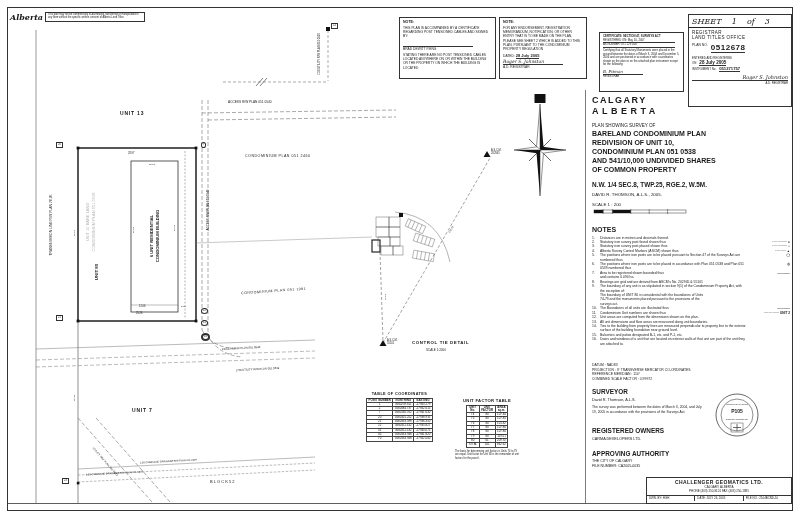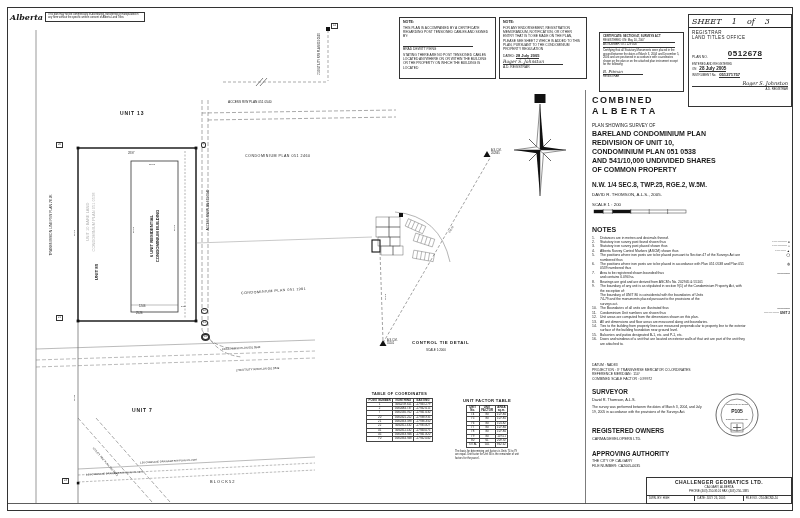--- a/index.html
+++ b/index.html
@@ -189,39 +189,39 @@
     <div style="margin-top:1px">Certifying that all Statutory Monuments were placed in the ground between the dates of March 3, 2004 and December 5, 2006 and are positioned in accordance with co-ordinates shown on the plan or on the attached plan instrument except for the following:</div>
     <div class="scr uline" style="font-size:4px;width:40px;margin-top:2px">B. Pitman</div>
     <div>REGISTRAR</div>
   </div>
 
   <div class="box" style="left:688px;top:14px;width:104px;height:93px">
     <div class="sbrow scr" style="font-size:8px;white-space:pre">SHEET    1    of    3</div>
     <div style="padding:2px 3px">
       <div style="font-size:4.5px;letter-spacing:0.4px">REGISTRAR</div>
       <div style="font-size:4.5px;letter-spacing:0.4px">LAND TITLES OFFICE</div>
-      <div style="margin-top:9px;display:flex;align-items:flex-end;gap:20px">
+      <div style="margin-top:3px;display:flex;align-items:flex-start;gap:3px">
         <span style="font-size:3.4px">PLAN  NO.</span>
         <span class="uline" style="font-size:8px;font-weight:bold;letter-spacing:0.5px">0512678</span>
       </div>
       <div style="font-size:2.9px;margin-top:3px">ENTERED  AND  REGISTERED</div>
       <div style="display:flex;align-items:baseline;gap:3px">
         <span style="font-size:2.9px">ON</span>
         <span class="uline" style="font-size:4.6px;font-weight:bold">28 July 2005</span>
       </div>
       <div style="display:flex;align-items:baseline;gap:3px">
         <span style="font-size:2.9px">INSTRUMENT  No.</span>
         <span class="uline" style="font-size:4.2px;font-weight:bold">051271757</span>
       </div>
       <div class="scr uline" style="font-size:5px;text-align:right;margin-top:2px">Roger S. Johnston</div>
       <div style="font-size:2.8px;text-align:right">A.D.  REGISTRAR</div>
     </div>
   </div>
 
-  <div class="t rt" style="top:96px;font-size:9px;font-weight:bold;letter-spacing:1.5px">COMBINED</div>
+  <div class="t rt" style="top:96px;font-size:9px;font-weight:bold;letter-spacing:1.5px">CALGARY</div>
   <div class="t rt" style="top:107px;font-size:9px;font-weight:bold;letter-spacing:3.5px">ALBERTA</div>
   <div class="t rt" style="top:123px;font-size:4.6px">PLAN SHOWING SURVEY OF</div>
   <div class="t rt" style="top:130px;font-size:7px;font-weight:bold">BARELAND CONDOMINIUM PLAN</div>
   <div class="t rt" style="top:139px;font-size:7px;font-weight:bold">REDIVISION OF UNIT 10,</div>
   <div class="t rt" style="top:148px;font-size:7px;font-weight:bold">CONDOMINIUM PLAN 051 0538</div>
   <div class="t rt" style="top:157px;font-size:7px;font-weight:bold">AND 541/10,000 UNDIVIDED SHARES</div>
   <div class="t rt" style="top:166px;font-size:7px;font-weight:bold">OF COMMON PROPERTY</div>
   <div class="t rt" style="top:181px;font-size:6.4px;font-weight:bold">N.W. 1/4 SEC.8, TWP.25, RGE.2, W.5M.</div>
   <div class="t rt" style="top:193px;font-size:4.4px">DAVID R. THOMSON, A.L.S., 2005.</div>
   <div class="t rt" style="top:203px;font-size:4.4px">SCALE  1 : 200</div>

